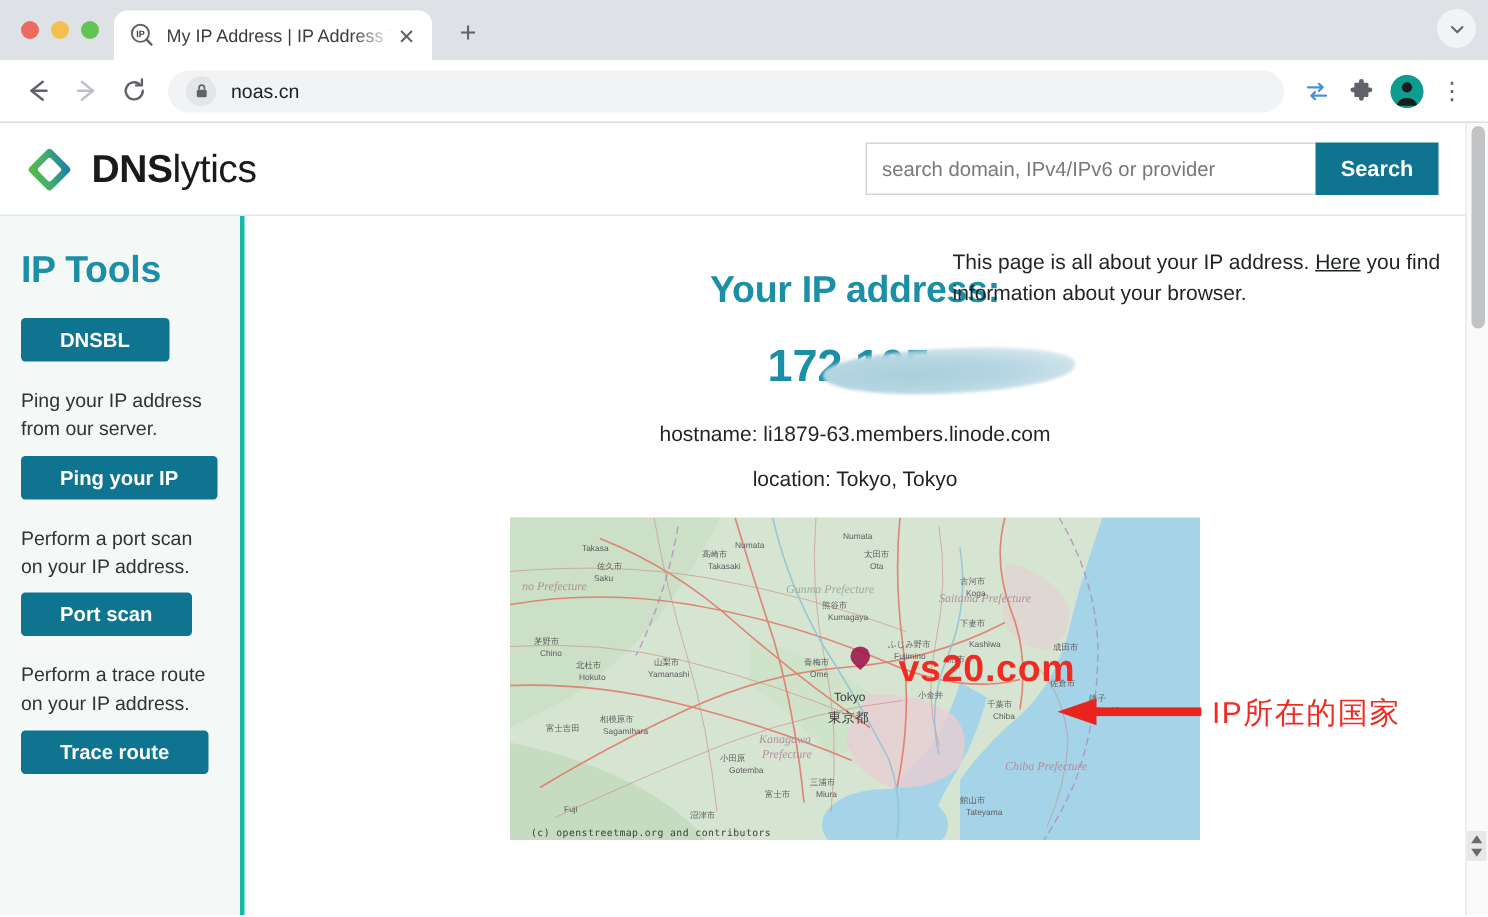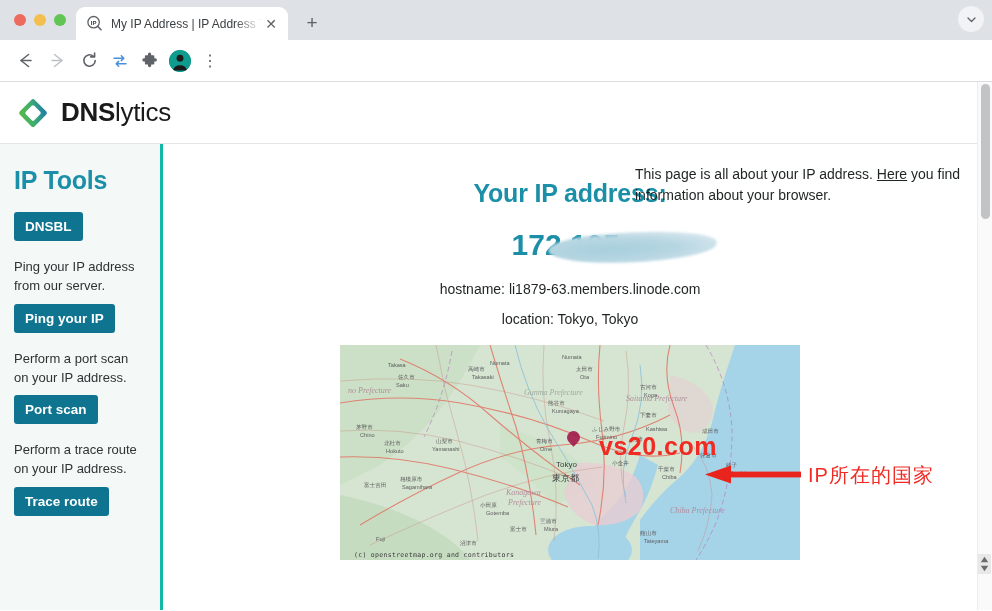--- a/index.html
+++ b/index.html
@@ -167,21 +167,21 @@
     letter-spacing: -0.2px;
   }
   .sb-desc {
     font-size: 13px; color: #2f3333;
     line-height: 1.45; margin-bottom: 8px;
   }
   .sb-btn {
     display: inline-block;
     background: #0e7490; color: #ffffff;
     font-size: 13.5px; font-weight: 700;
-    padding: 7px 11px;
+    padding: 7px 26px;
     border-radius: 3px;
     margin-bottom: 17px;
     border: none;
     font-family: "Liberation Sans", sans-serif;
   }
 
   .content { flex: 1; position: relative; padding: 0; }
 
   .ip-head {
     text-align: center;
@@ -349,20 +349,29 @@
         <line x1="4" y1="9.5" x2="14" y2="9.5" stroke="currentColor" stroke-width="1.6" stroke-linecap="round"></line>
       </svg>
     </div>
     <div class="navbtn">
       <svg width="19" height="19" viewBox="0 0 19 19">
         <path d="M15.2 9.5 A5.7 5.7 0 1 1 13.2 5.2" fill="none" stroke="currentColor" stroke-width="1.6" stroke-linecap="round"></path>
         <path d="M14.6 2 L14.6 5.9 L10.7 5.9" fill="none" stroke="currentColor" stroke-width="1.6" stroke-linecap="round" stroke-linejoin="round"></path>
       </svg>
     </div>
 
+    <div class="omnibox">
+      <div class="lock">
+        <svg width="11" height="11" viewBox="0 0 11 11">
+          <rect x="2.2" y="4.8" width="6.6" height="5" rx="1" fill="#5f6368"></rect>
+          <path d="M3.7 4.8 V3.5 a1.8 1.8 0 0 1 3.6 0 V4.8" fill="none" stroke="#5f6368" stroke-width="1.1"></path>
+        </svg>
+      </div>
+      <div class="url">noas.cn</div>
+    </div>
 
     <div class="tbicon">
       <svg width="18" height="18" viewBox="0 0 18 18">
         <path d="M3 6.2 H12.5 M10.3 3.8 L12.8 6.2 L10.3 8.6" fill="none" stroke="#4a90d9" stroke-width="1.5" stroke-linecap="round" stroke-linejoin="round"></path>
         <path d="M15 11.8 H5.5 M7.7 9.4 L5.2 11.8 L7.7 14.2" fill="none" stroke="#4a90d9" stroke-width="1.5" stroke-linecap="round" stroke-linejoin="round"></path>
       </svg>
     </div>
     <div class="tbicon">
       <svg width="18" height="18" viewBox="0 0 18 18">
         <path d="M7 2.2 a1.6 1.6 0 0 1 3.2 0 v1 h2.3 a0.8 0.8 0 0 1 0.8 0.8 v2.3 h1 a1.6 1.6 0 0 1 0 3.2 h-1 v2.3 a0.8 0.8 0 0 1 -0.8 0.8 h-2.3 v1 a1.6 1.6 0 0 1 -3.2 0 v-1 H4.7 a0.8 0.8 0 0 1 -0.8 -0.8 V9.5 h-1 a1.6 1.6 0 0 1 0 -3.2 h1 V4 a0.8 0.8 0 0 1 0.8 -0.8 H7 Z" fill="#5f6368"></path>
@@ -396,20 +405,24 @@
               </defs>
               <rect x="17" y="2.2" width="21" height="21" rx="2.5" transform="rotate(45 17 2.2)" fill="url(#lg)"></rect>
               <rect x="17" y="8.6" width="12" height="12" rx="1.8" transform="rotate(45 17 8.6)" fill="#ffffff"></rect>
             </svg>
           </div>
           <div class="logo-text">
             <b>DNS</b><span>lytics</span>
           </div>
         </div>
 
+        <div class="searchwrap">
+          <div class="searchfield">search domain, IPv4/IPv6 or provider</div>
+          <button class="searchbtn">Search</button>
+        </div>
       </div>
 
       <div class="body-row">
 
         <div class="sidebar">
           <div class="sb-title">IP Tools</div>
 
           <button class="sb-btn">DNSBL</button>
 
           <div class="sb-desc">Ping your IP address from our server.</div>

